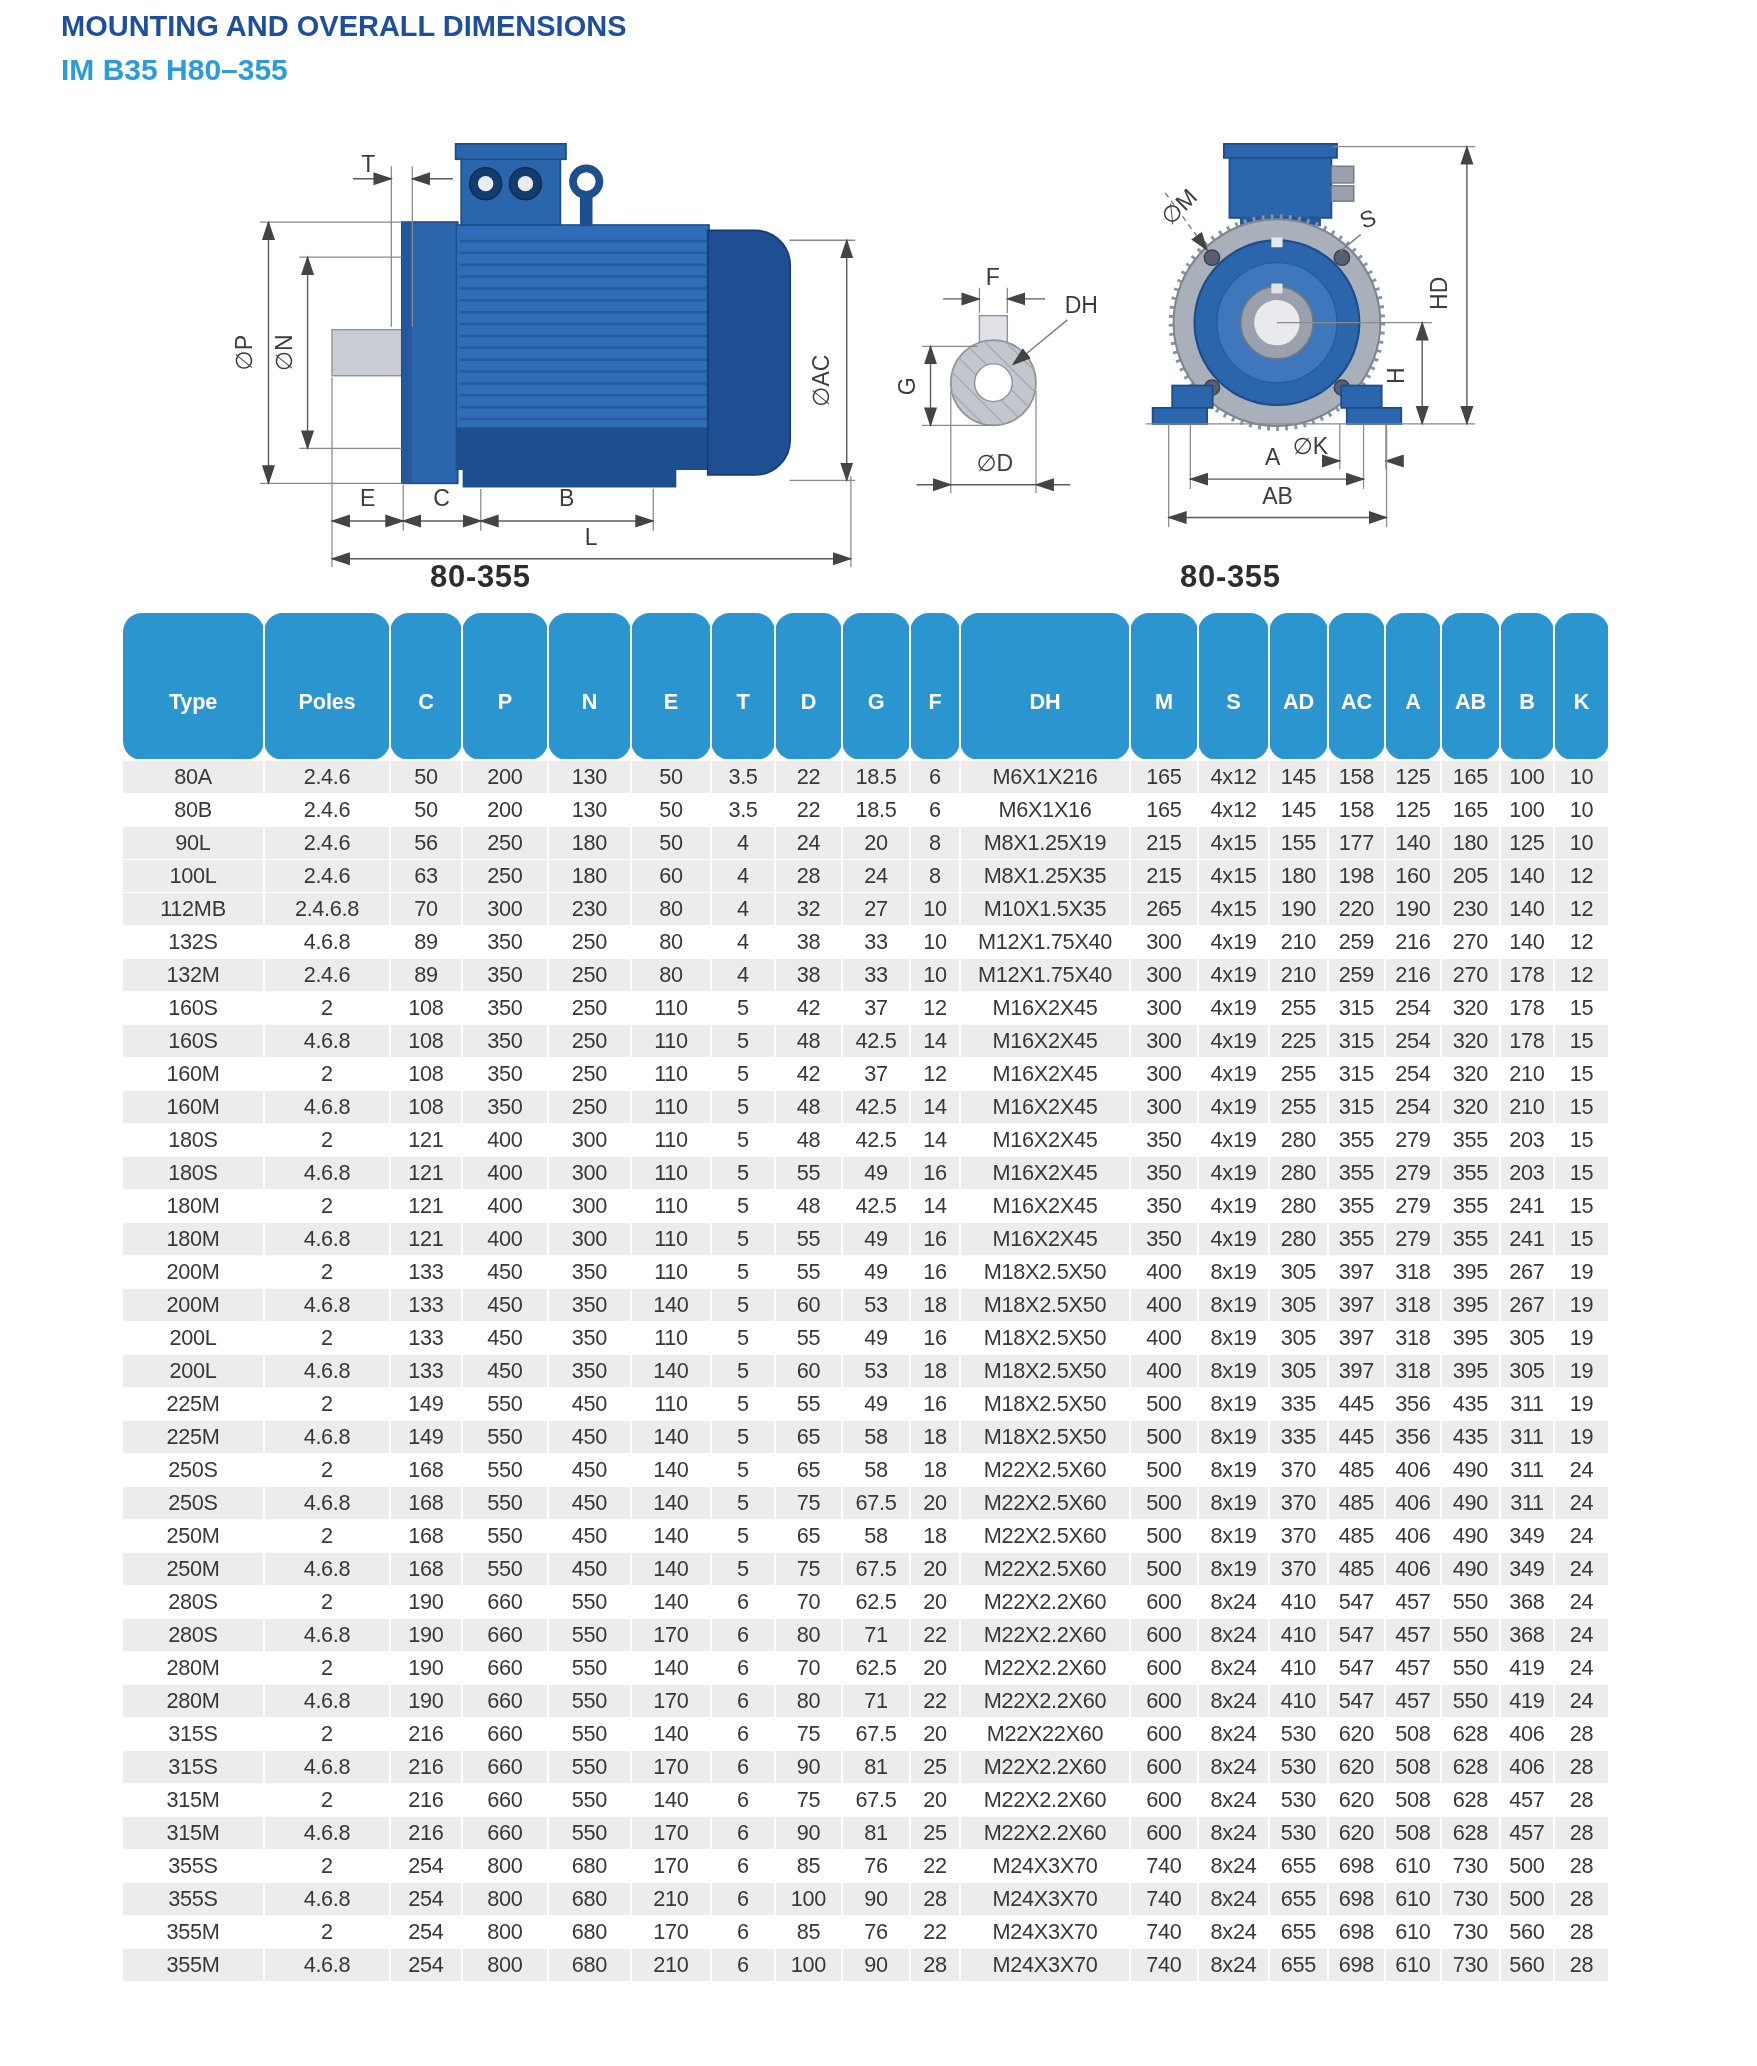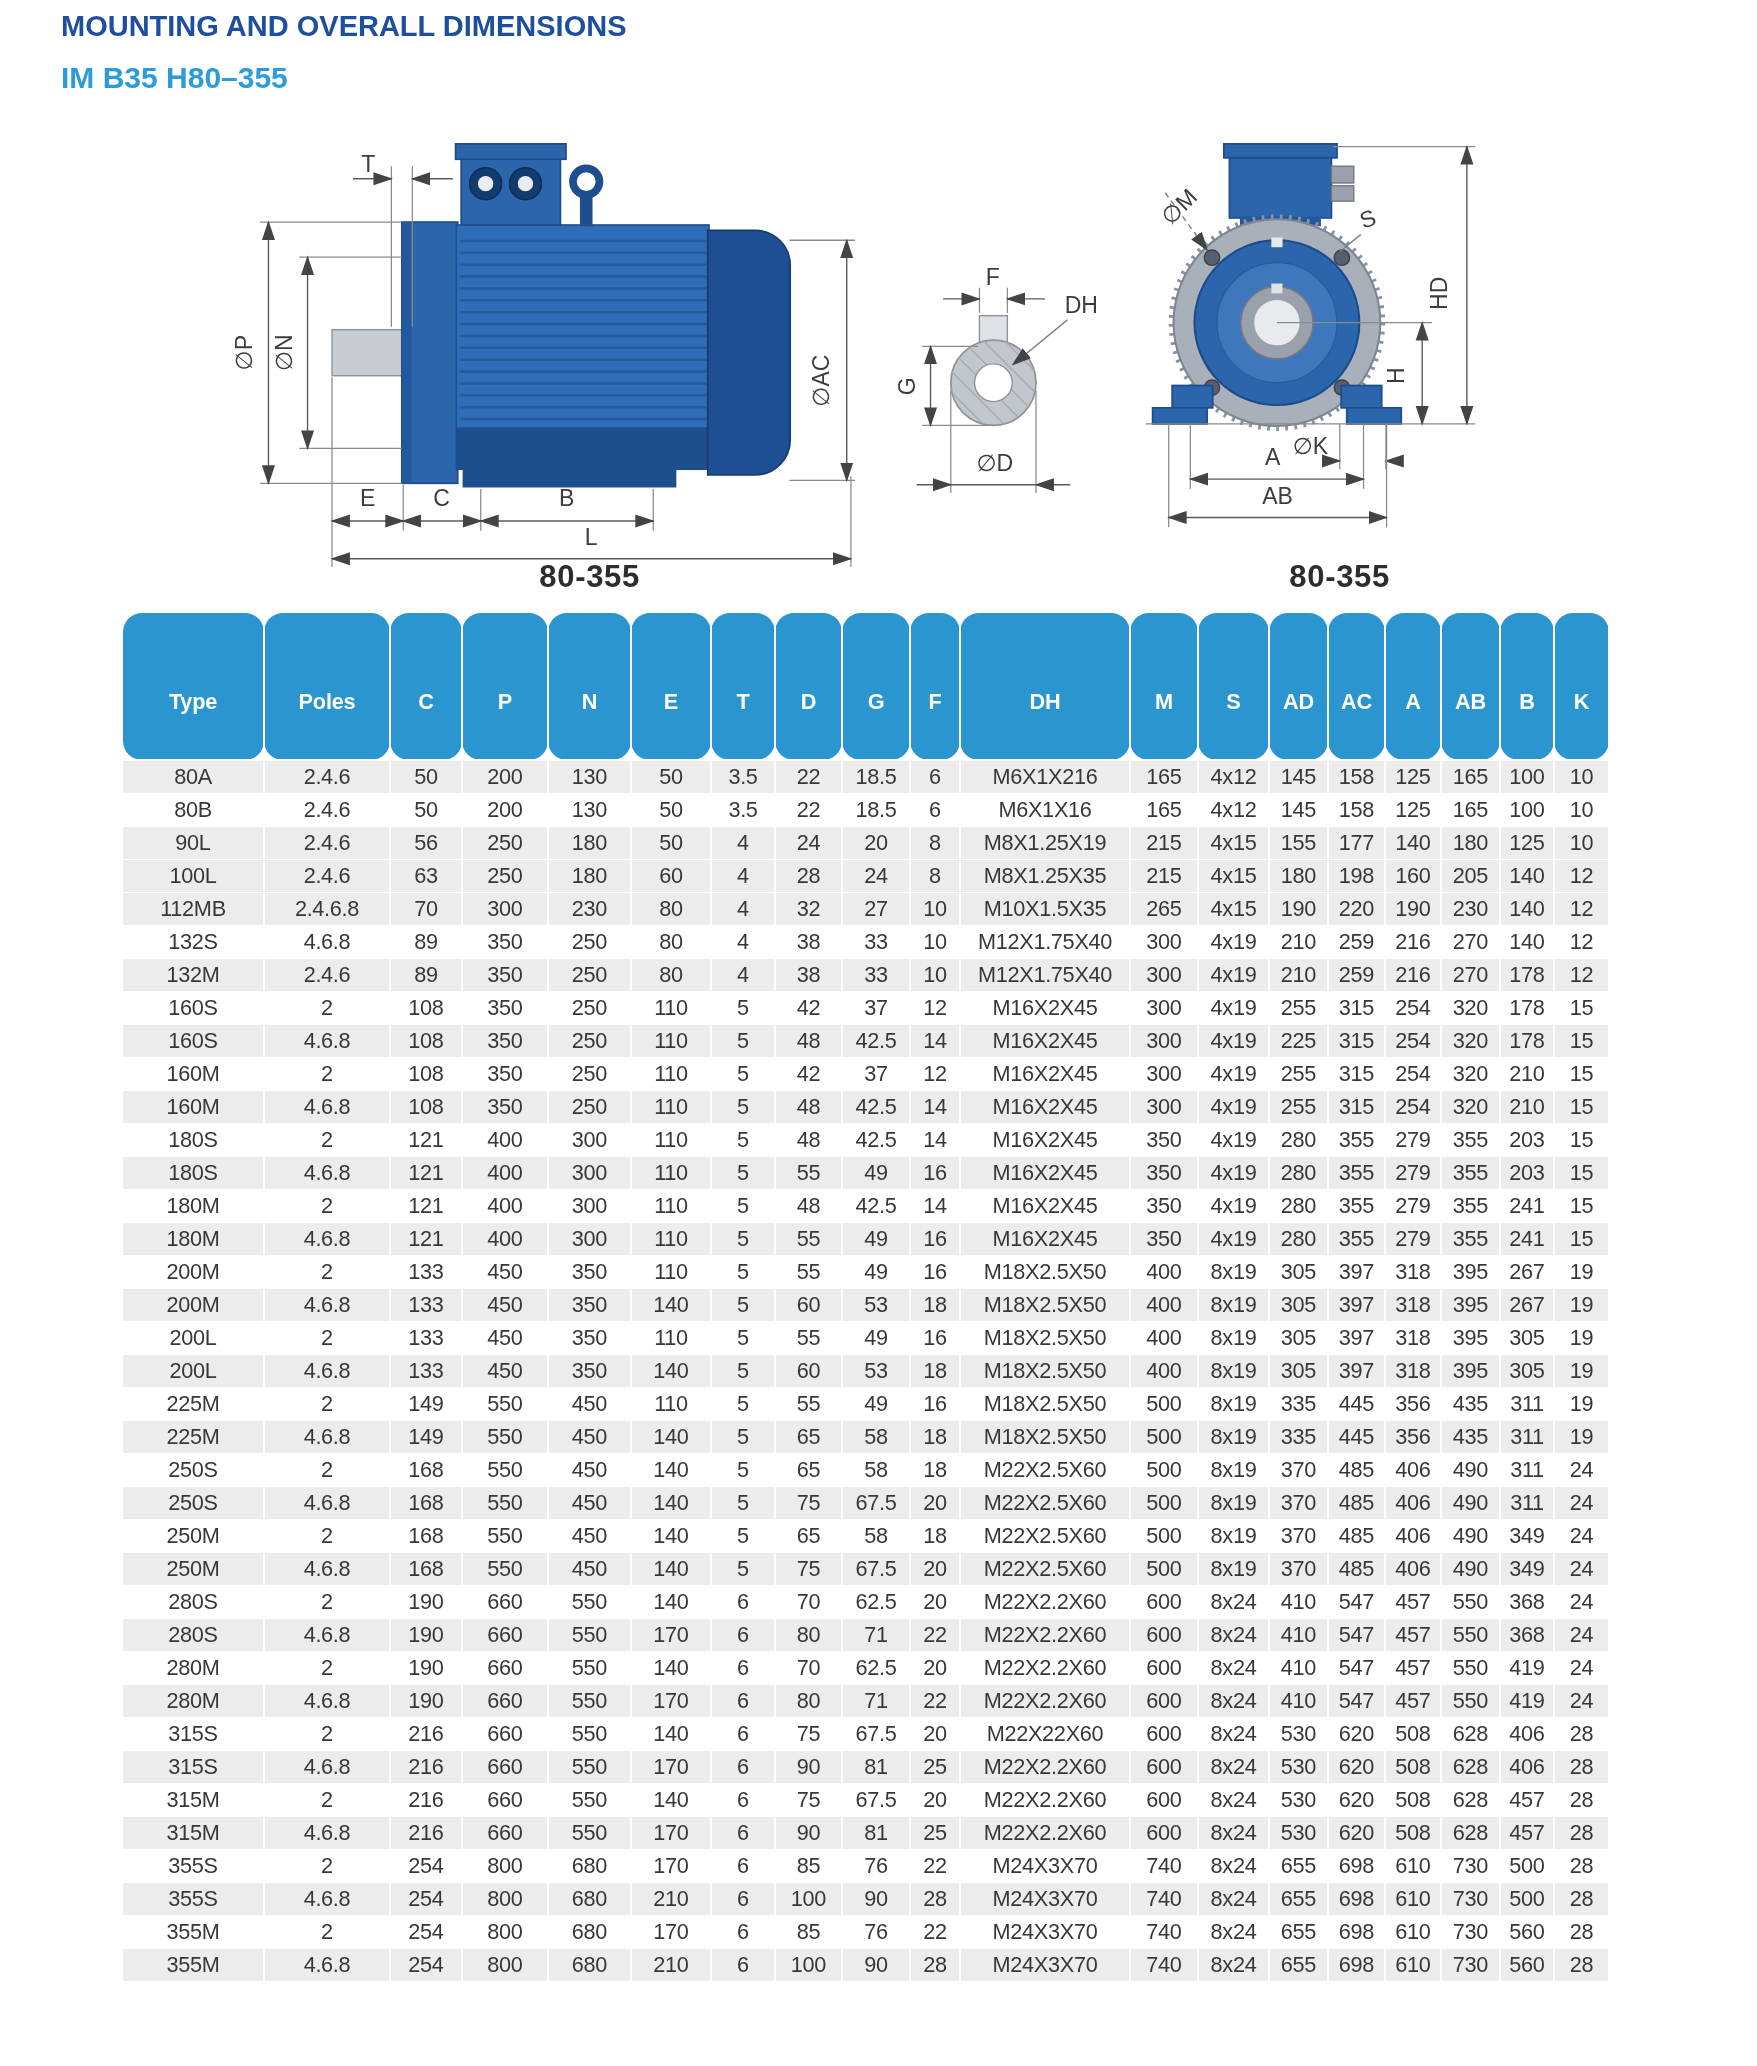--- a/index.html
+++ b/index.html
@@ -2,23 +2,23 @@
 <html style="--title-color: #1d4f9e; --subtitle-color: #2b9cd8; --header-bg: #2a95cf; --row-alt: #ececec;font-size:11.2px"><head>
 <meta charset="utf-8">
 <style>
   html,body{margin:0;padding:0;background:#ffffff;}
   #page{position:relative;width:1757px;height:2066px;background:#ffffff;overflow:hidden;
         font-family:"Liberation Sans",sans-serif;}
   
   #page-title{position:absolute;left:61px;top:9.8px;font-size:29px;font-weight:bold;
               letter-spacing:0px;color:var(--title-color);white-space:nowrap;}
   #page-subtitle{position:absolute;left:61px;top:53px;font-size:30px;font-weight:bold;
-              color:var(--subtitle-color);white-space:nowrap;margin-top:8px;}
+              color:var(--subtitle-color);white-space:nowrap;}
   
-  .fig-caption{position:absolute;top:559px;width:210px;text-align:right;font-size:31px;
+  .fig-caption{position:absolute;top:559px;width:210px;text-align:left;font-size:31px;
               font-weight:bold;color:#2d2d2d;letter-spacing:0.7px;}
   #caption-side{left:430px;}
   #caption-front{left:1180px;}
   
   #figures-svg{position:absolute;left:0;top:0;pointer-events:none;}
   
   #dim-table-wrap{position:absolute;left:123px;top:613px;width:1486px;}
   table.dim{border-collapse:collapse;table-layout:fixed;width:1486px;}
   table.dim th{background:var(--header-bg);color:#ffffff;font-size:21.7px;font-weight:bold;
      border-right:2.1px solid #ffffff;border-bottom:2.8px solid #ffffff;height:114px;

